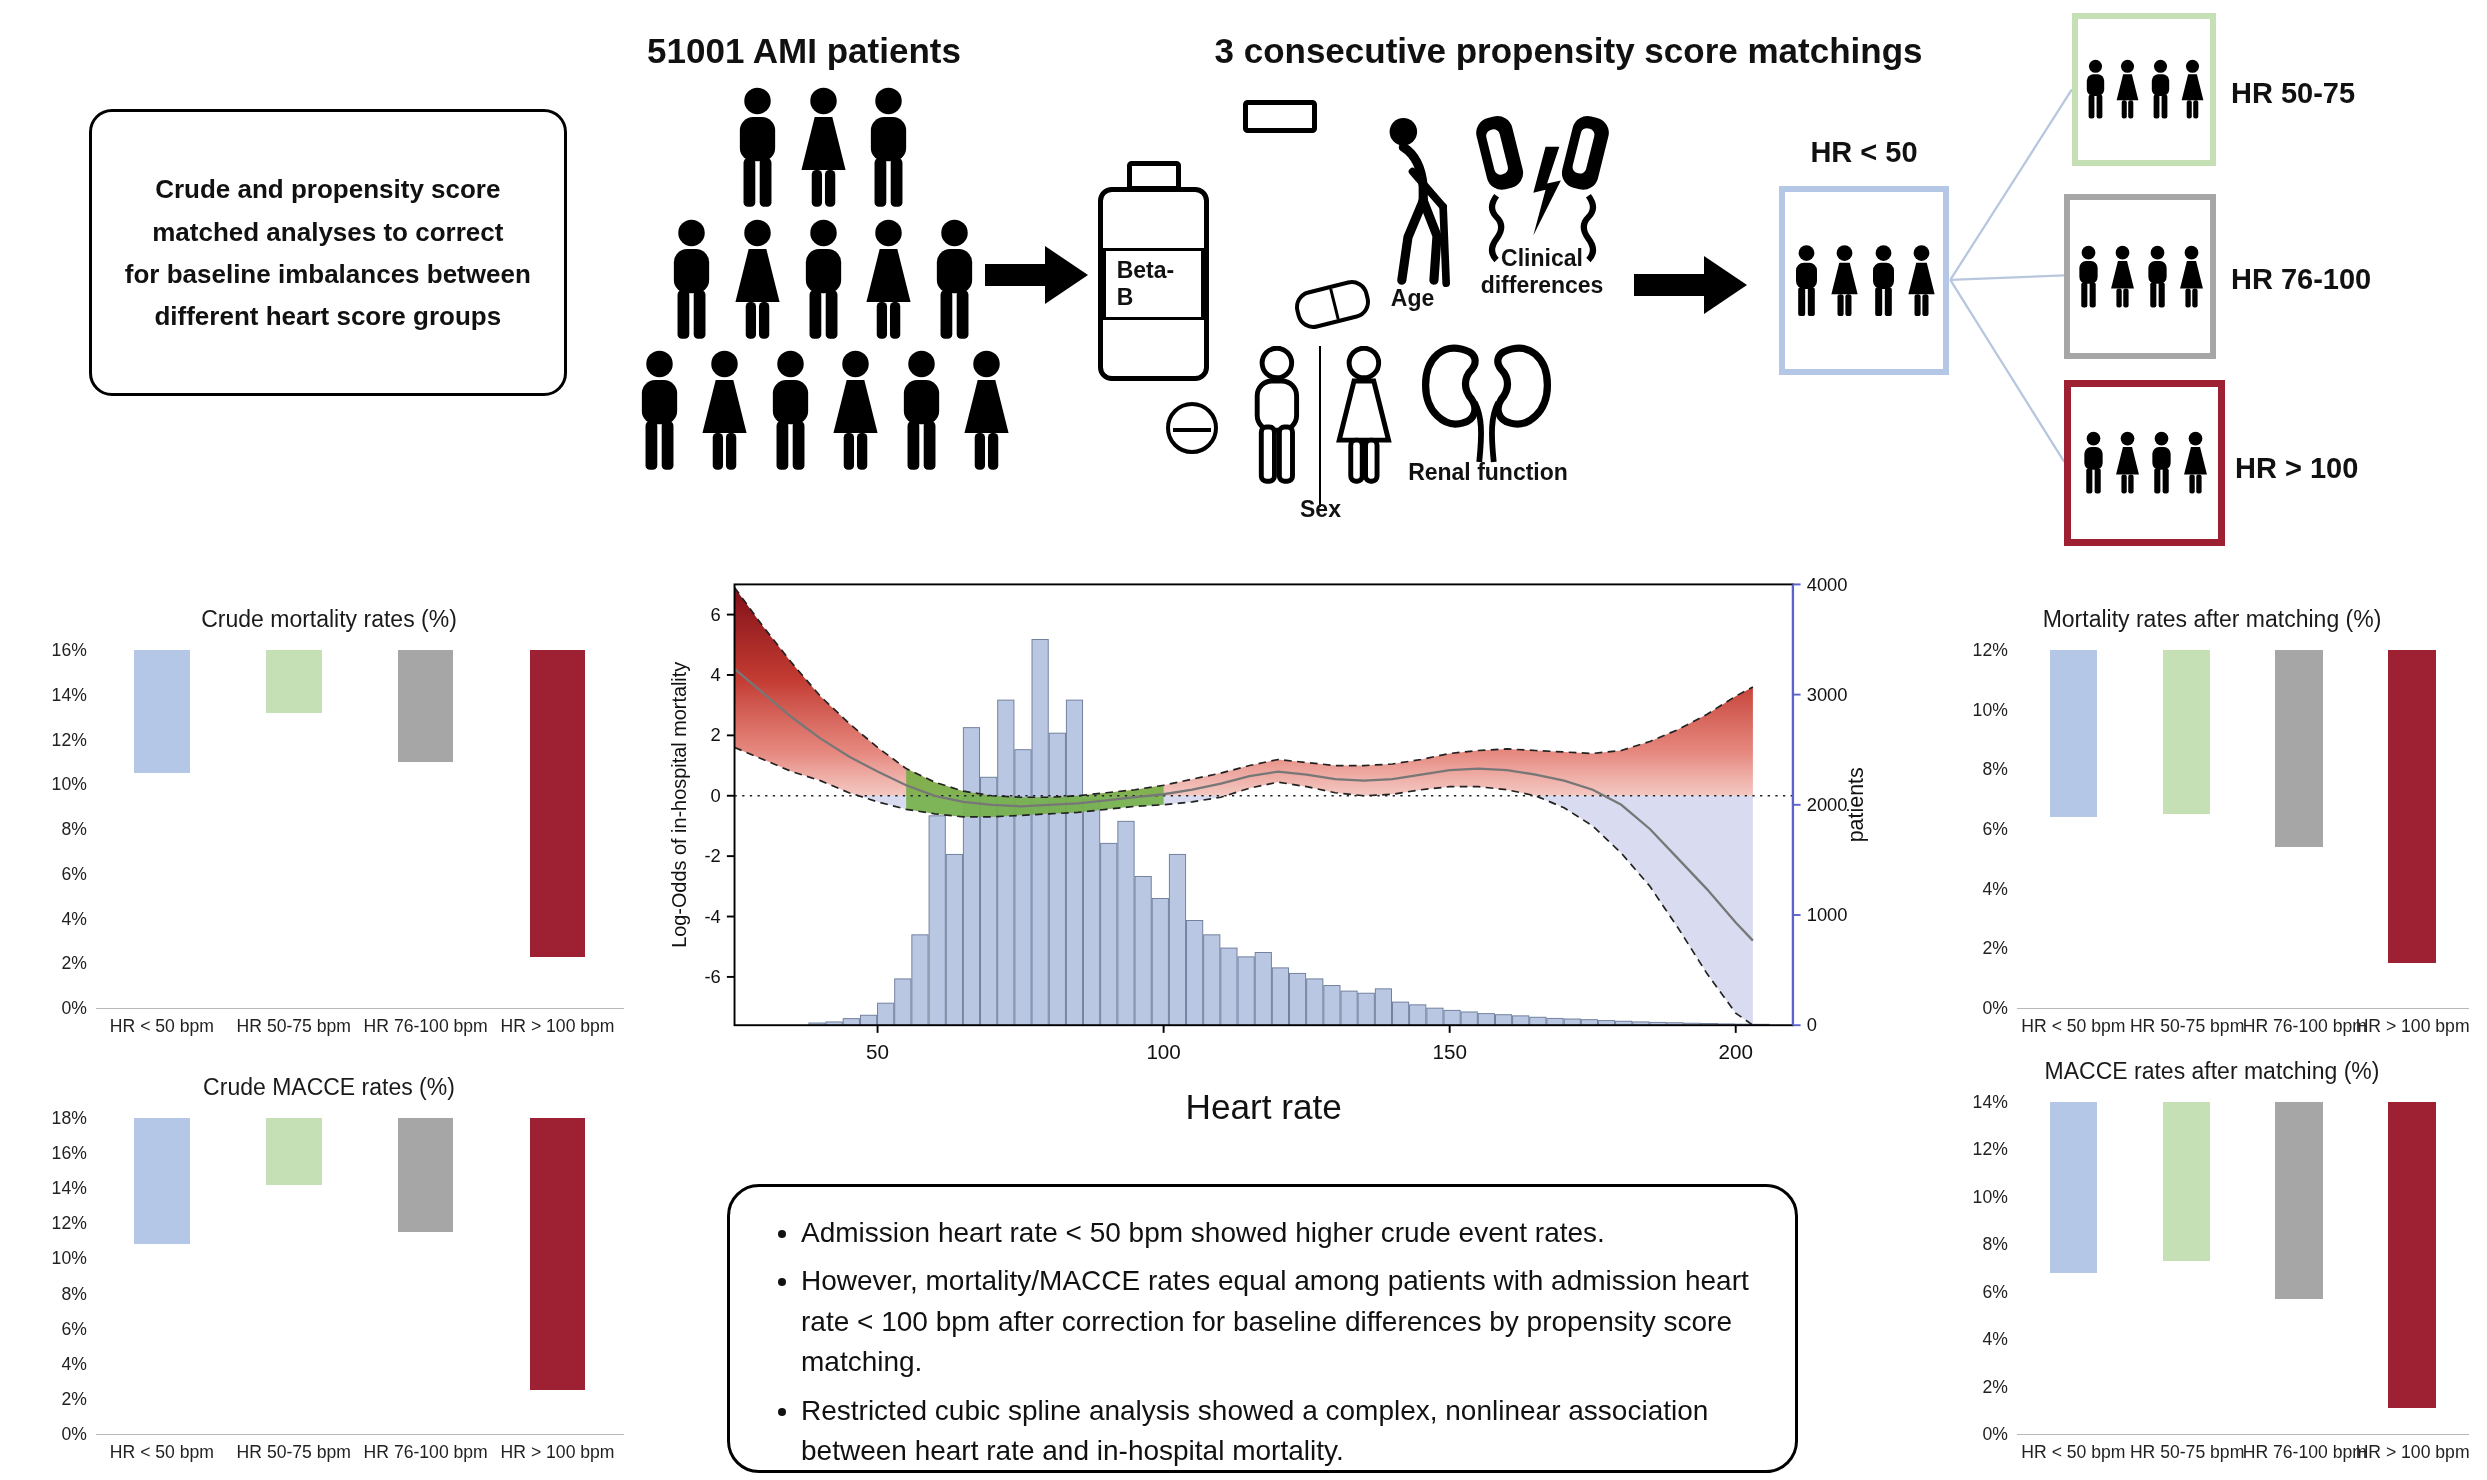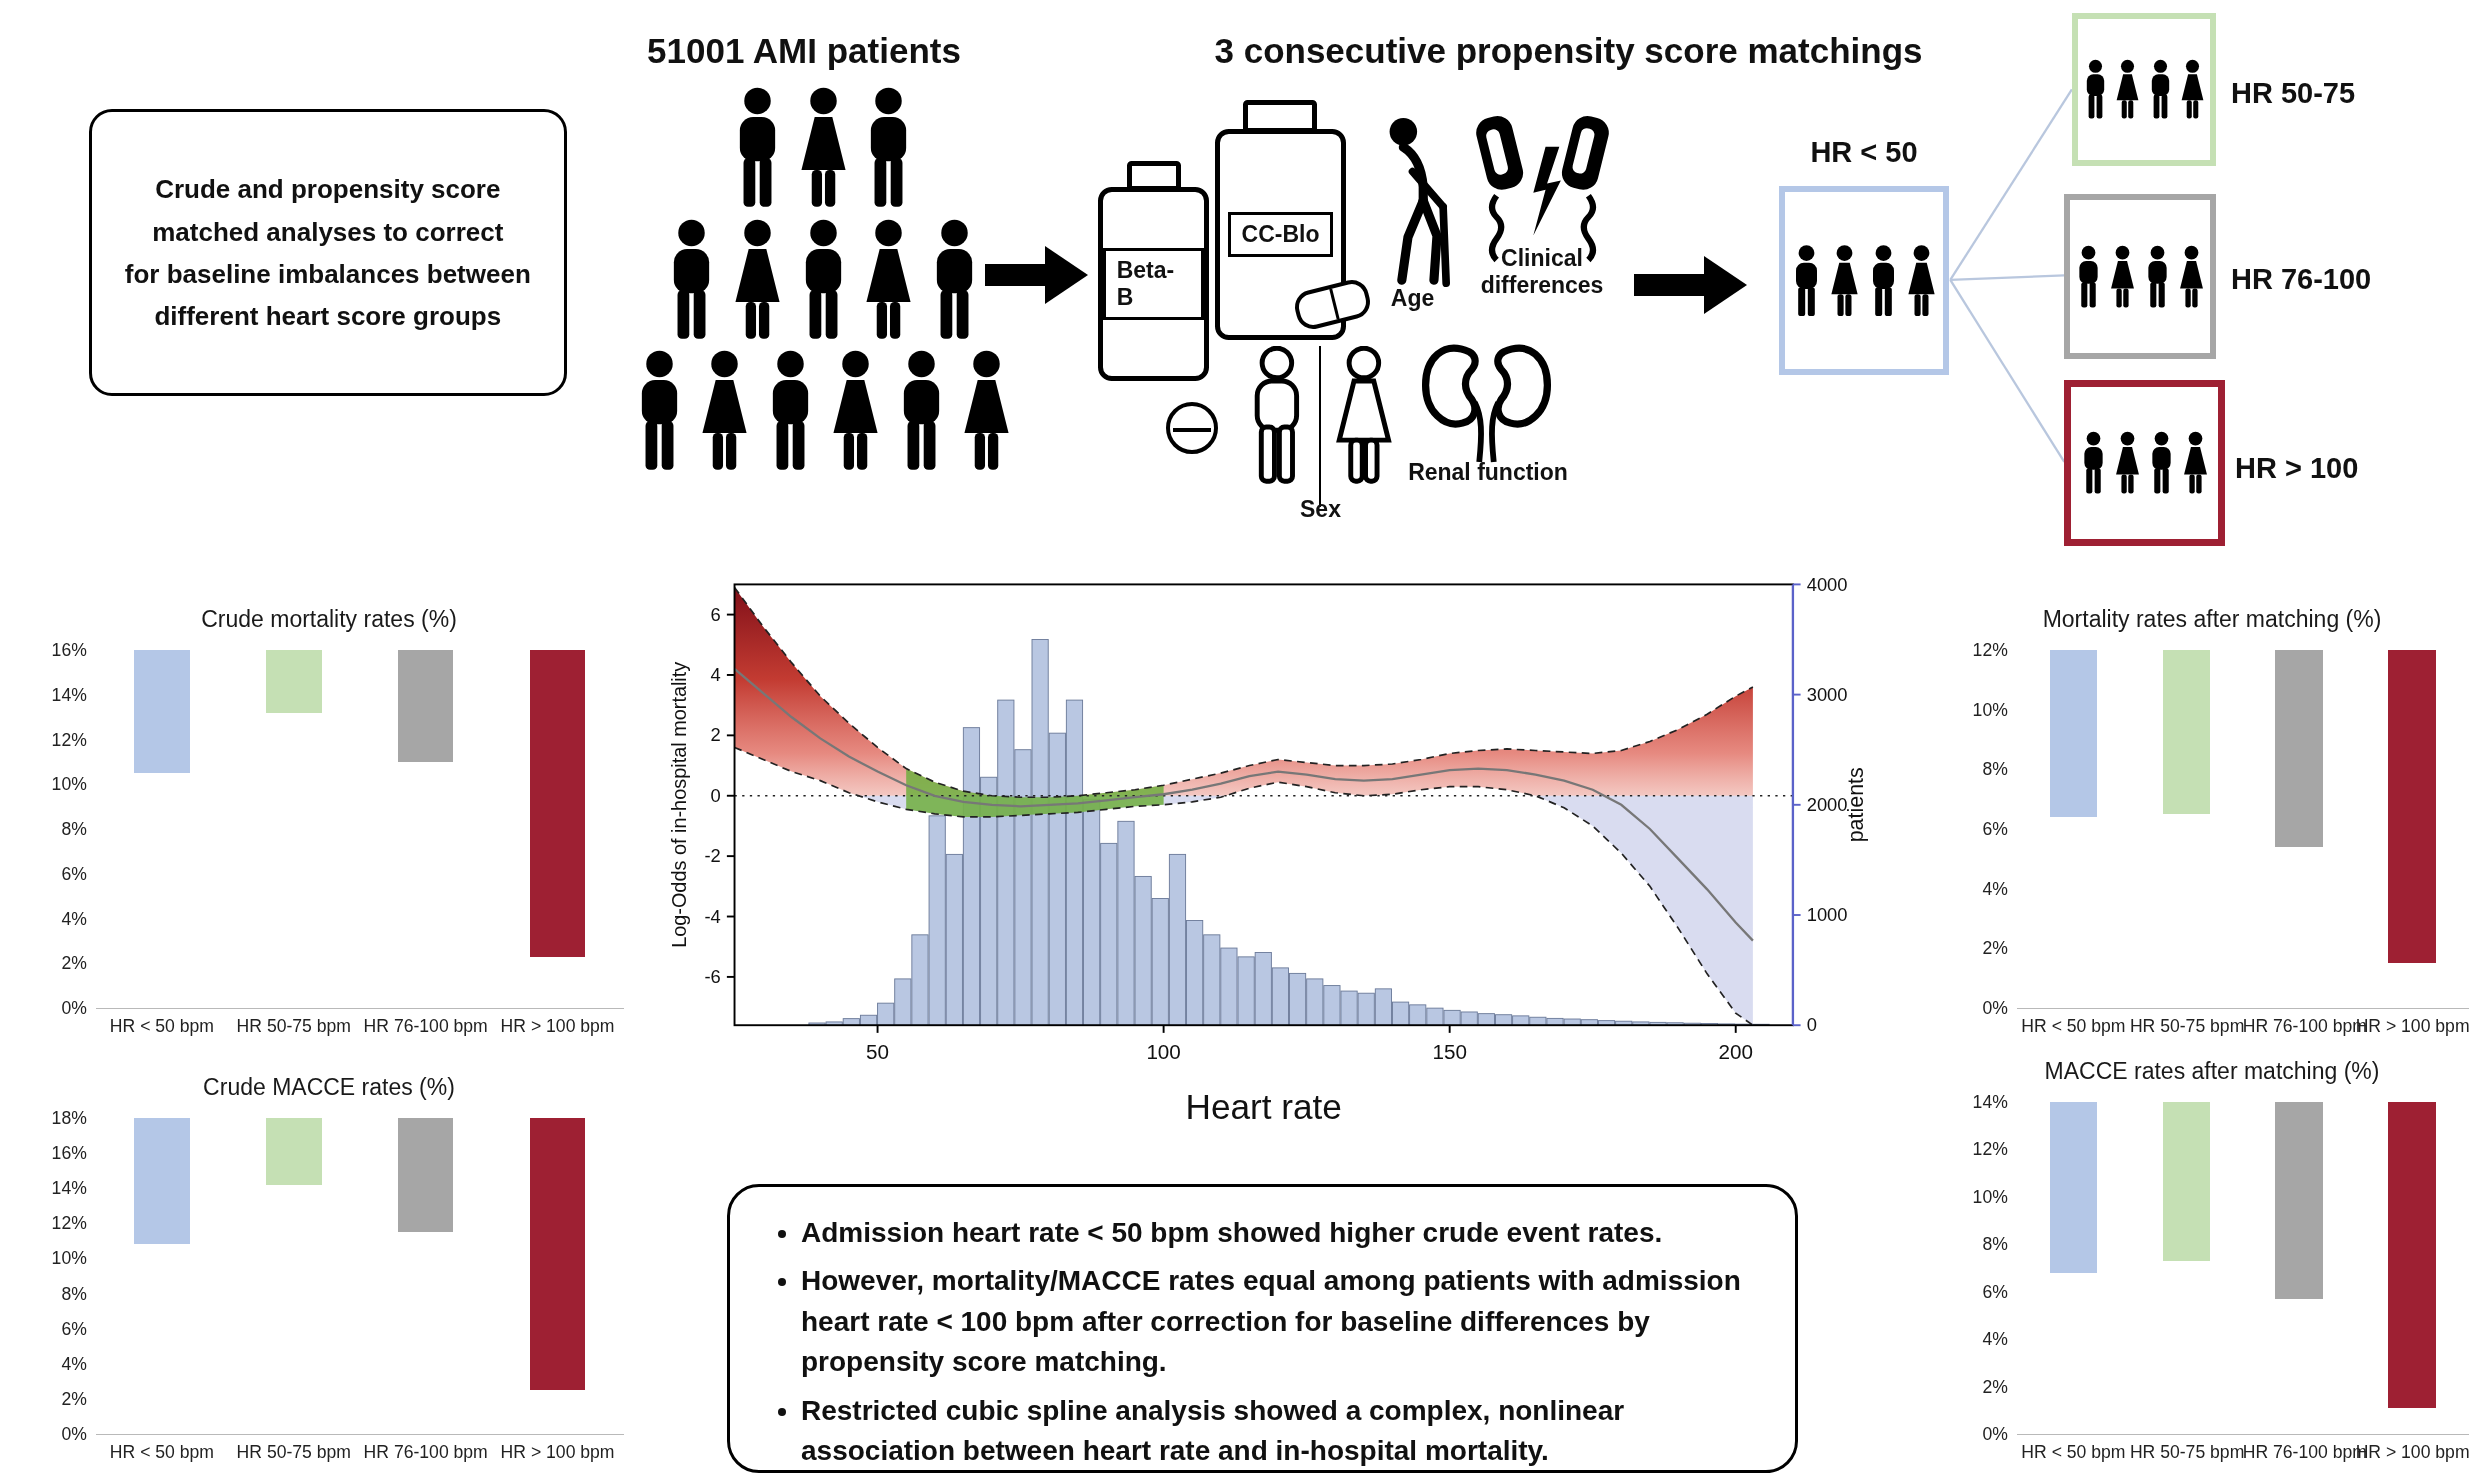--- a/index.html
+++ b/index.html
@@ -45,21 +45,21 @@
   .bc-plot{position:absolute;left:73px;right:11.5px;top:47px;bottom:42px;border-bottom:1.5px solid #b9b9b9;}
   .bc-ylab{position:absolute;right:100%;margin-right:9.2px;transform:translateY(50%);font-size:17.6px;color:#222;white-space:nowrap;margin-top:24px;}
   .bc-bars{display:flex;height:100%;align-items:flex-end;}
   .bc-slot{flex:1;position:relative;height:100%;display:flex;align-items:flex-start;justify-content:center;}
   .bc-bar{width:42%;}
   .bc-xlab{position:absolute;top:100%;margin-top:7.7px;left:0;right:0;text-align:center;font-size:17.6px;color:#222;white-space:nowrap;}
 
   
   .summary-box{border:3.1px solid #000;border-radius:32px;background:#fff;box-sizing:border-box;padding:26px 41px 18.4px 31px;}
   .summary-box ul{margin:0;padding-left:40px;}
-  .summary-box li{font-size:28px;font-weight:700;line-height:1.45;margin-bottom:7.7px;}
+  .summary-box li{font-size:28px;font-weight:400;line-height:1.45;margin-bottom:7.7px;}
 
   svg text{font-family:"Liberation Sans",sans-serif;fill:#111;}
 </style>
 </head>
 <body>
 
 <svg width="0" height="0" style="position:absolute" aria-hidden="true">
   <defs>
     <symbol id="man" viewBox="0 0 40 84">
       <circle cx="20" cy="10" r="9"></circle>
@@ -142,23 +142,20 @@
   <div class="abs arrow" style="left:985px;top:246px;">
     <div class="arrow-shaft" style="width:60px;"></div>
     <div class="arrow-head"></div>
   </div>
 
   <div class="abs bottle-cap" style="left:1127px;top:161px;width:44px;height:20px;"></div>
   <div class="abs bottle" style="left:1098px;top:187px;width:101px;height:184px;">
     <div class="bottle-label">Beta-B</div>
   </div>
   <div class="abs bottle-cap" style="left:1243px;top:100px;width:64px;height:23px;"></div>
-  <div class="abs bottle" style="left:1215px;top:129px;width:121px;height:201px;">
-    <div class="bottle-label">CC-Blo</div>
-  </div>
   <div class="abs capsule" style="left:1295px;top:285px;transform:rotate(-14deg);"></div>
   <div class="abs round-pill" style="left:1166px;top:363px;"></div>
 
   <svg class="abs" style="left:1365px;top:115px;" width="92" height="182" viewBox="0 0 60 119">
     <circle cx="25" cy="11" r="9" fill="#000"></circle>
     <path d="M25 21 C33 26 37 35 38 47 L38 58" fill="none" stroke="#000" stroke-width="6" stroke-linecap="round"></path>
     <path d="M38 56 L28 80 L24 108" fill="none" stroke="#000" stroke-width="6" stroke-linecap="round" stroke-linejoin="round"></path>
     <path d="M38 56 L47 79 L45 108" fill="none" stroke="#000" stroke-width="6" stroke-linecap="round" stroke-linejoin="round"></path>
     <path d="M31 37 L51 60" fill="none" stroke="#000" stroke-width="5" stroke-linecap="round"></path>
     <line x1="51" y1="60" x2="53" y2="110" stroke="#000" stroke-width="5" stroke-linecap="round"></line>

